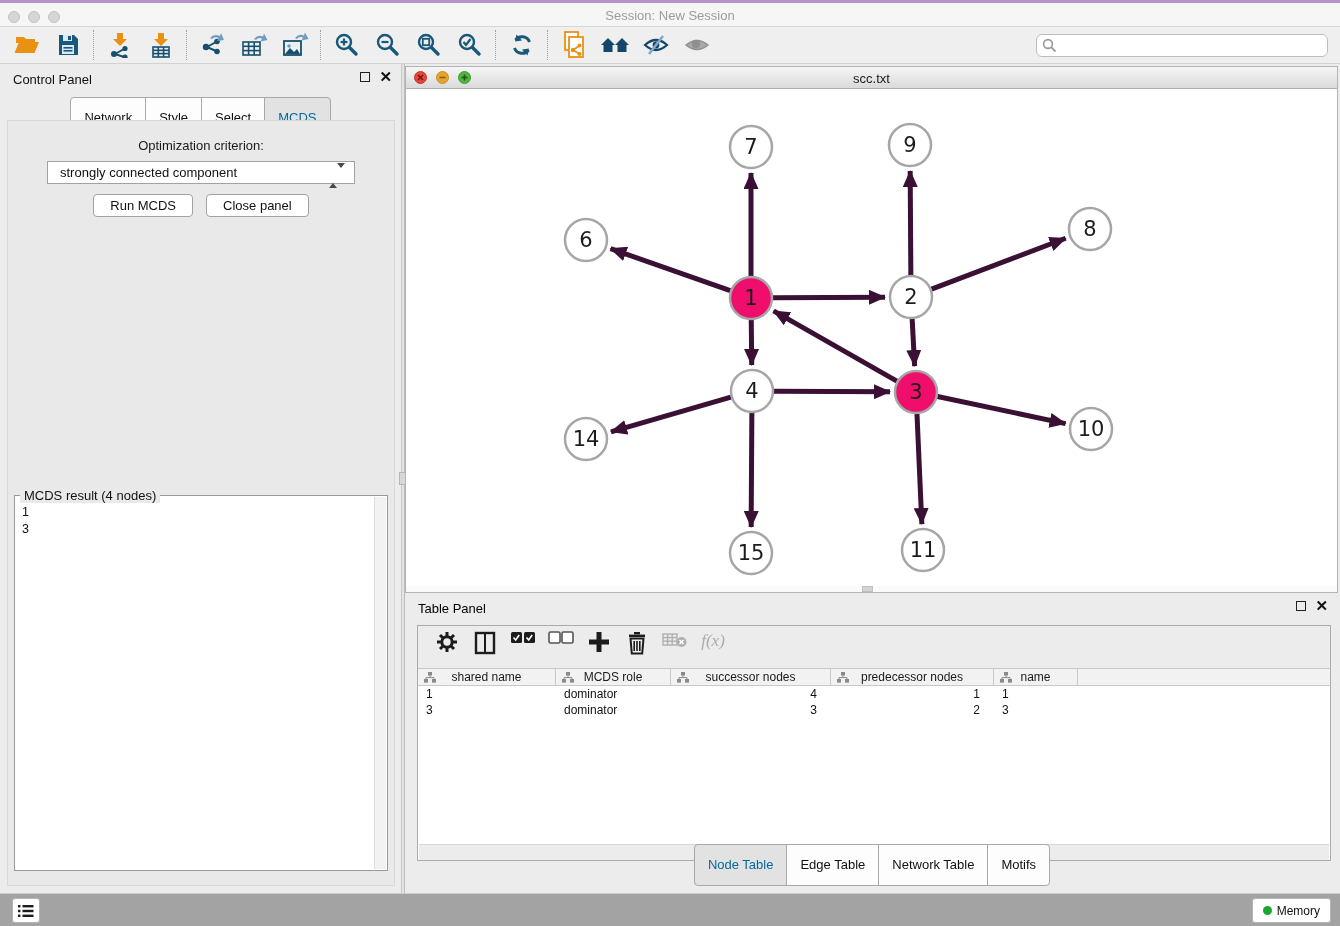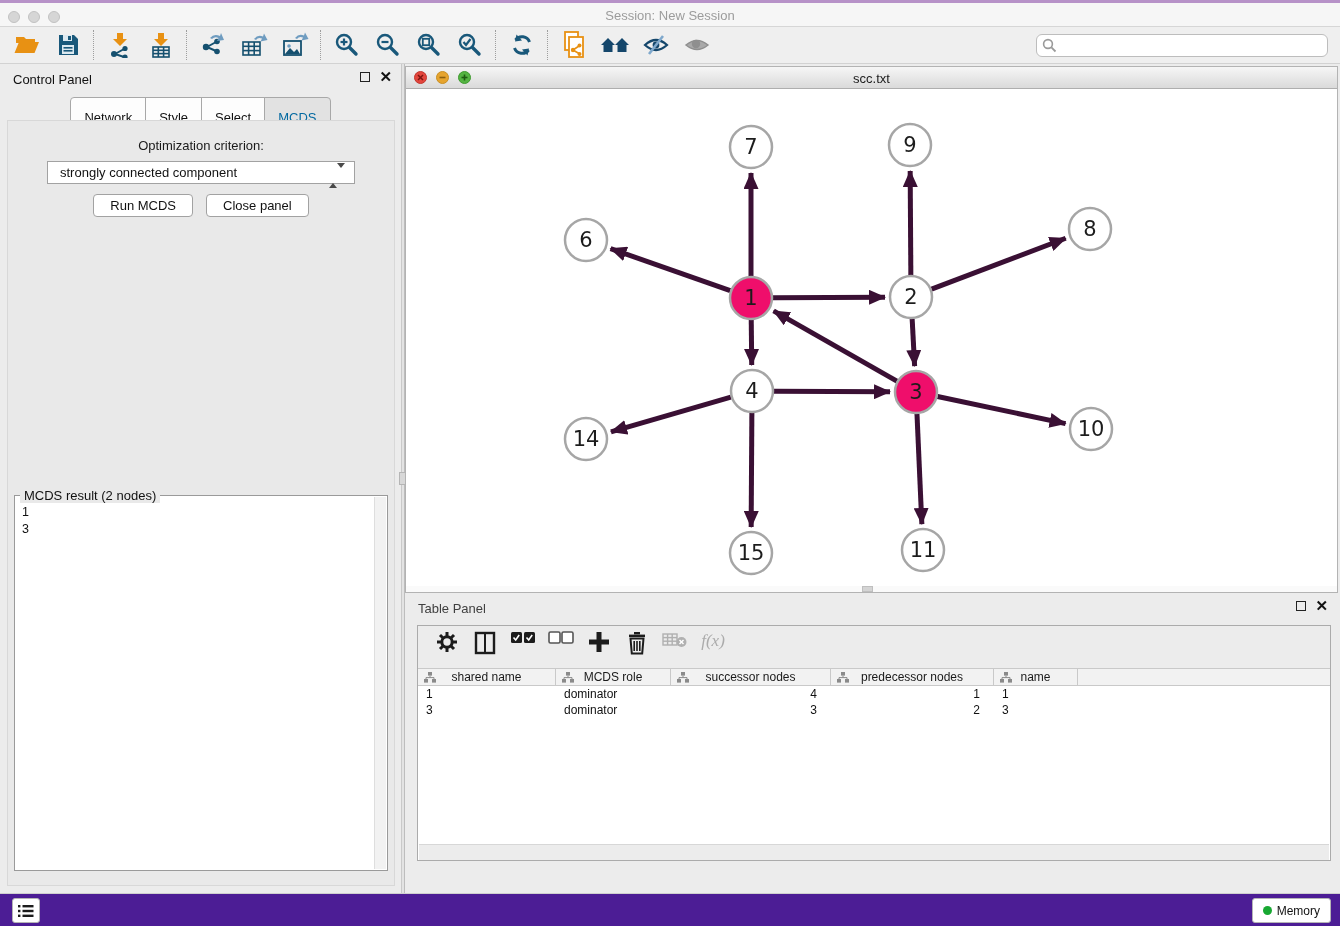--- a/index.html
+++ b/index.html
@@ -80,41 +80,41 @@
   .tl.red { left:8px; background:#e3463d; border:1px solid #c1362e; }
   .tl.yellow { left:30px; background:#e6a42e; border:1px solid #c98f23; }
   .tl.green { left:52px; background:#54b442; border:1px solid #3f9a2f; }
   .nw-canvas { position:relative; width:931px; height:497px; background:#fff; }
   .nw-bottom { height:6px; background:#fafafa; position:relative; }
   .h-grip { position:absolute; left:456px; top:0px; width:11px; height:6px; background:#d4d4d4;
     border:1px solid #bfbfbf; }
 
   
   .table-panel { position:absolute; left:405px; top:595px; width:935px; height:296px; background:#ececec; }
-  .tp-title { position:absolute; left:13px; top:6px; font-size:13px; color:#404040; }
+  .tp-title { position:absolute; left:13px; top:6px; font-size:13px; color:#000000; }
   .tp-head-icons { position:absolute; right:12px; top:6px; display:flex; gap:9px; align-items:center; }
   .tp-box { position:absolute; left:12px; top:30px; width:914px; height:236px;
     background:#fff; border:1px solid #ababab; }
   .tp-toolbar { height:42px; background:#ececec; display:flex; align-items:center; padding-left:10px; }
   .tp-tbtn { width:38px; height:32px; display:flex; align-items:flex-start; justify-content:center; }
   .fx-label { font-family:"Liberation Serif", serif; font-style:italic; font-size:17px; color:#ababab; }
   .tp-header-row { display:flex; height:18px; background:#f2f2f2; border-top:1px solid #c9c9c9;
     border-bottom:1px solid #c9c9c9; }
   .tp-th { position:relative; border-right:1px solid #c9c9c9; font-size:12px; color:#1a1a1a;
     display:flex; align-items:center; justify-content:center; }
   .tp-th .hier { position:absolute; left:6px; top:3px; }
   .tp-row { display:flex; height:16px; background:#fff; }
   .tp-td { font-size:12px; color:#111; padding:1px 8px 0 8px; overflow:hidden; white-space:nowrap; }
   .tp-td.right { text-align:right; padding-right:14px; }
   .tp-bottom-strip { position:absolute; left:1px; right:1px; bottom:0; height:16px;
     background:#ececec; border-top:1px solid #d7d7d7; }
   .tp-tabs { position:absolute; left:0; right:0; bottom:5px; display:flex; justify-content:center; }
 
   
-  .status-bar { position:absolute; left:0; top:893px; width:1340px; height:33px; background:#4c1d95;
+  .status-bar { position:absolute; left:0; top:893px; width:1340px; height:33px; background:#a3a3a3;
     border-top:1px solid #cfcfcf; }
   .list-btn { position:absolute; left:12px; top:4px; width:28px; height:25px; background:#fff;
     border:1px solid #b5b5b5; border-radius:3px; display:flex; align-items:center; justify-content:center; }
   .memory-btn { position:absolute; right:9px; top:4px; height:25px; background:#fff;
     border:1px solid #b5b5b5; border-radius:3px; display:flex; align-items:center; gap:5px;
     padding:0 10px; font-size:12px; color:#111; }
   .mem-dot { width:9px; height:9px; border-radius:50%; background:#18a832; }
 </style>
 </head>
 <body>
@@ -299,21 +299,21 @@
     <div class="opt-label">Optimization criterion:</div>
     <div class="dropdown">
       <span>strongly connected component</span>
       <span class="stepper"><span class="up"></span><span class="down"></span></span>
     </div>
     <div class="btn-row">
       <button class="aq-btn">Run MCDS</button>
       <button class="aq-btn">Close panel</button>
     </div>
     <div class="result-group">
-      <span class="result-legend">MCDS result (2 nodes)</span>
+      <span class="result-legend">MCDS result (4 nodes)</span>
       <div class="result-list" id="result-list">
           <div class="result-item">1</div>
           <div class="result-item">3</div>
         </div>
       <div class="result-scroll"></div>
     </div>
   </div>
 </div>
 
 <div class="v-splitter">
@@ -585,20 +585,26 @@
         <div class="tp-row">
           <div class="tp-td" style="width: 138px;">3</div>
           <div class="tp-td" style="width: 115px;">dominator</div>
           <div class="tp-td right" style="width: 160px;">3</div>
           <div class="tp-td right" style="width: 163px;">2</div>
           <div class="tp-td" style="width: 84px;">3</div>
         </div>
       </div>
     <div class="tp-bottom-strip"></div>
   </div>
+  <div class="tp-tabs" id="tp-tabs">
+      <div class="seg-tab selected">Node Table</div>
+      <div class="seg-tab">Edge Table</div>
+      <div class="seg-tab">Network Table</div>
+      <div class="seg-tab">Motifs</div>
+    </div>
 </div>
 
 <div class="status-bar">
   <div class="list-btn">
     <svg width="16" height="14" viewBox="0 0 16 14">
         <g fill="#1c1c1c">
           <rect x="0" y="1" width="2.4" height="2.4"></rect>
           <rect x="0" y="5.8" width="2.4" height="2.4"></rect>
           <rect x="0" y="10.6" width="2.4" height="2.4"></rect>
           <rect x="4.5" y="1" width="11" height="2.4"></rect>

